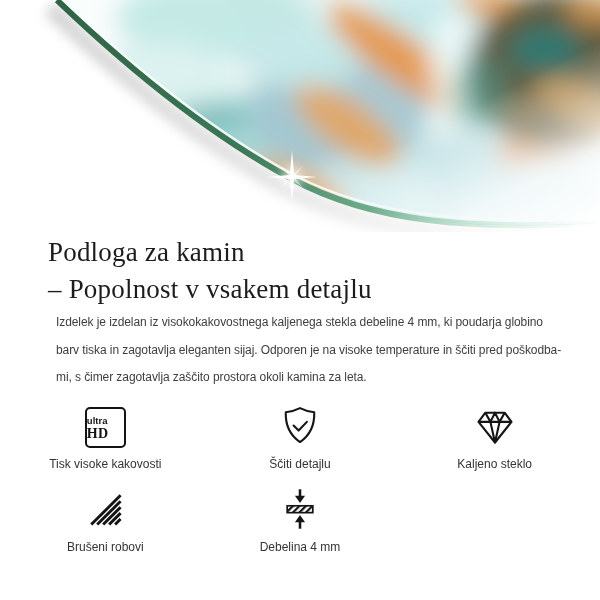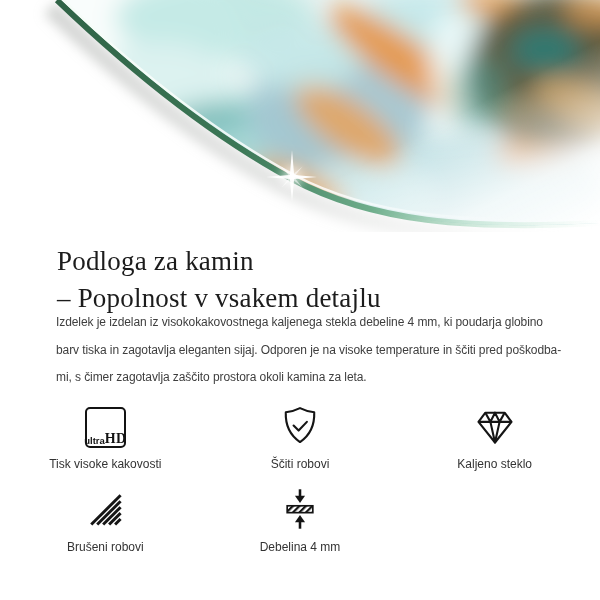--- a/index.html
+++ b/index.html
@@ -1,38 +1,38 @@
 <!DOCTYPE html>
 <html><head>
 <meta charset="utf-8">
 <style>
   html,body{margin:0;padding:0;background:#ffffff;}
   .page{position:relative;width:600px;height:600px;overflow:hidden;background:#ffffff;
         font-family:"Liberation Sans","DejaVu Sans",sans-serif;}
   
   .hero{position:absolute;top:0;left:0;width:600px;height:232px;display:block;}
   
-  .title{position:absolute;left:41px;top:227px;margin:16px;
+  .title{position:absolute;left:41px;top:227px;margin:7px;
          font-family:"Liberation Serif","DejaVu Serif",serif;font-weight:400;
          font-size:27px;line-height:37px;color:#1c1c1c;letter-spacing:.2px;}
   .title span{display:block;white-space:nowrap;}
   
   .intro{position:absolute;left:40px;top:309px;width:545px;
          font-size:12px;line-height:27.5px;color:#3e3e3e;letter-spacing:-0.08px;margin-left:16px;}
   .intro div{white-space:nowrap;}
   
   .features{position:absolute;left:8px;top:402px;width:584px;
             display:grid;grid-template-columns:repeat(3,1fr);row-gap:14px;}
   .feature{display:flex;flex-direction:column;align-items:center;}
   .icon-box{height:46px;display:flex;align-items:flex-end;justify-content:center;margin-bottom:9px;}
   .feature-label{font-size:12px;color:#333333;white-space:nowrap;}
   .ic{stroke:#151515;fill:none;stroke-width:2.3;}
   
   .uhd{width:37px;height:37px;border:2.5px solid #131313;border-radius:5px;
-       display:flex;flex-direction:row;align-items:flex-end;justify-content:center;
+       display:flex;flex-direction:column;align-items:flex-start;justify-content:center;
        color:#131313;background:#fff;}
   .uhd .t{font-size:9.5px;font-weight:700;line-height:10px;margin-top:1px;}
   .uhd .b{font-size:14px;font-weight:800;line-height:15px;letter-spacing:.3px;font-family:Liberation Serif, serif;}
 </style>
 </head>
 <body>
 
 <div class="page">
 
   <svg class="hero" width="600" height="232" viewBox="0 0 600 232" aria-hidden="true">
@@ -144,21 +144,21 @@
       <div class="feature-label">Tisk visoke kakovosti</div>
     </div>
 
     <div class="feature">
       <div class="icon-box">
         <svg width="44" height="44" viewBox="0 0 48 48">
           <path class="ic" stroke-linejoin="round" d="M24,4.5 C29,7 34,8.5 39.5,9 C40,22 35,34 24,41.5 C13,34 8,22 8.5,9 C14,8.5 19,7 24,4.5 Z"></path>
           <path class="ic" stroke-linecap="round" stroke-linejoin="round" d="M17,23.5 L22.5,29 L31.5,19.5"></path>
         </svg>
       </div>
-      <div class="feature-label">Ščiti robovi</div>
+      <div class="feature-label">Ščiti detajlu</div>
     </div>
 
     <div class="feature">
       <div class="icon-box">
         <svg width="44" height="44" viewBox="0 0 48 48">
           <path class="ic" stroke-width="2" stroke-linejoin="round" d="M13.5,9.5 L34.5,9.5 L42,19.5 L24,42 L6,19.5 Z"></path>
           <path class="ic" stroke-width="1.8" d="M6,19.5 L42,19.5"></path>
           <path class="ic" stroke-width="1.8" stroke-linejoin="round" d="M13.5,9.5 L19,19.5 L24,9.5 L29,19.5 L34.5,9.5"></path>
           <path class="ic" stroke-width="1.8" stroke-linejoin="round" d="M19,19.5 L24,42 L29,19.5"></path>
         </svg>

